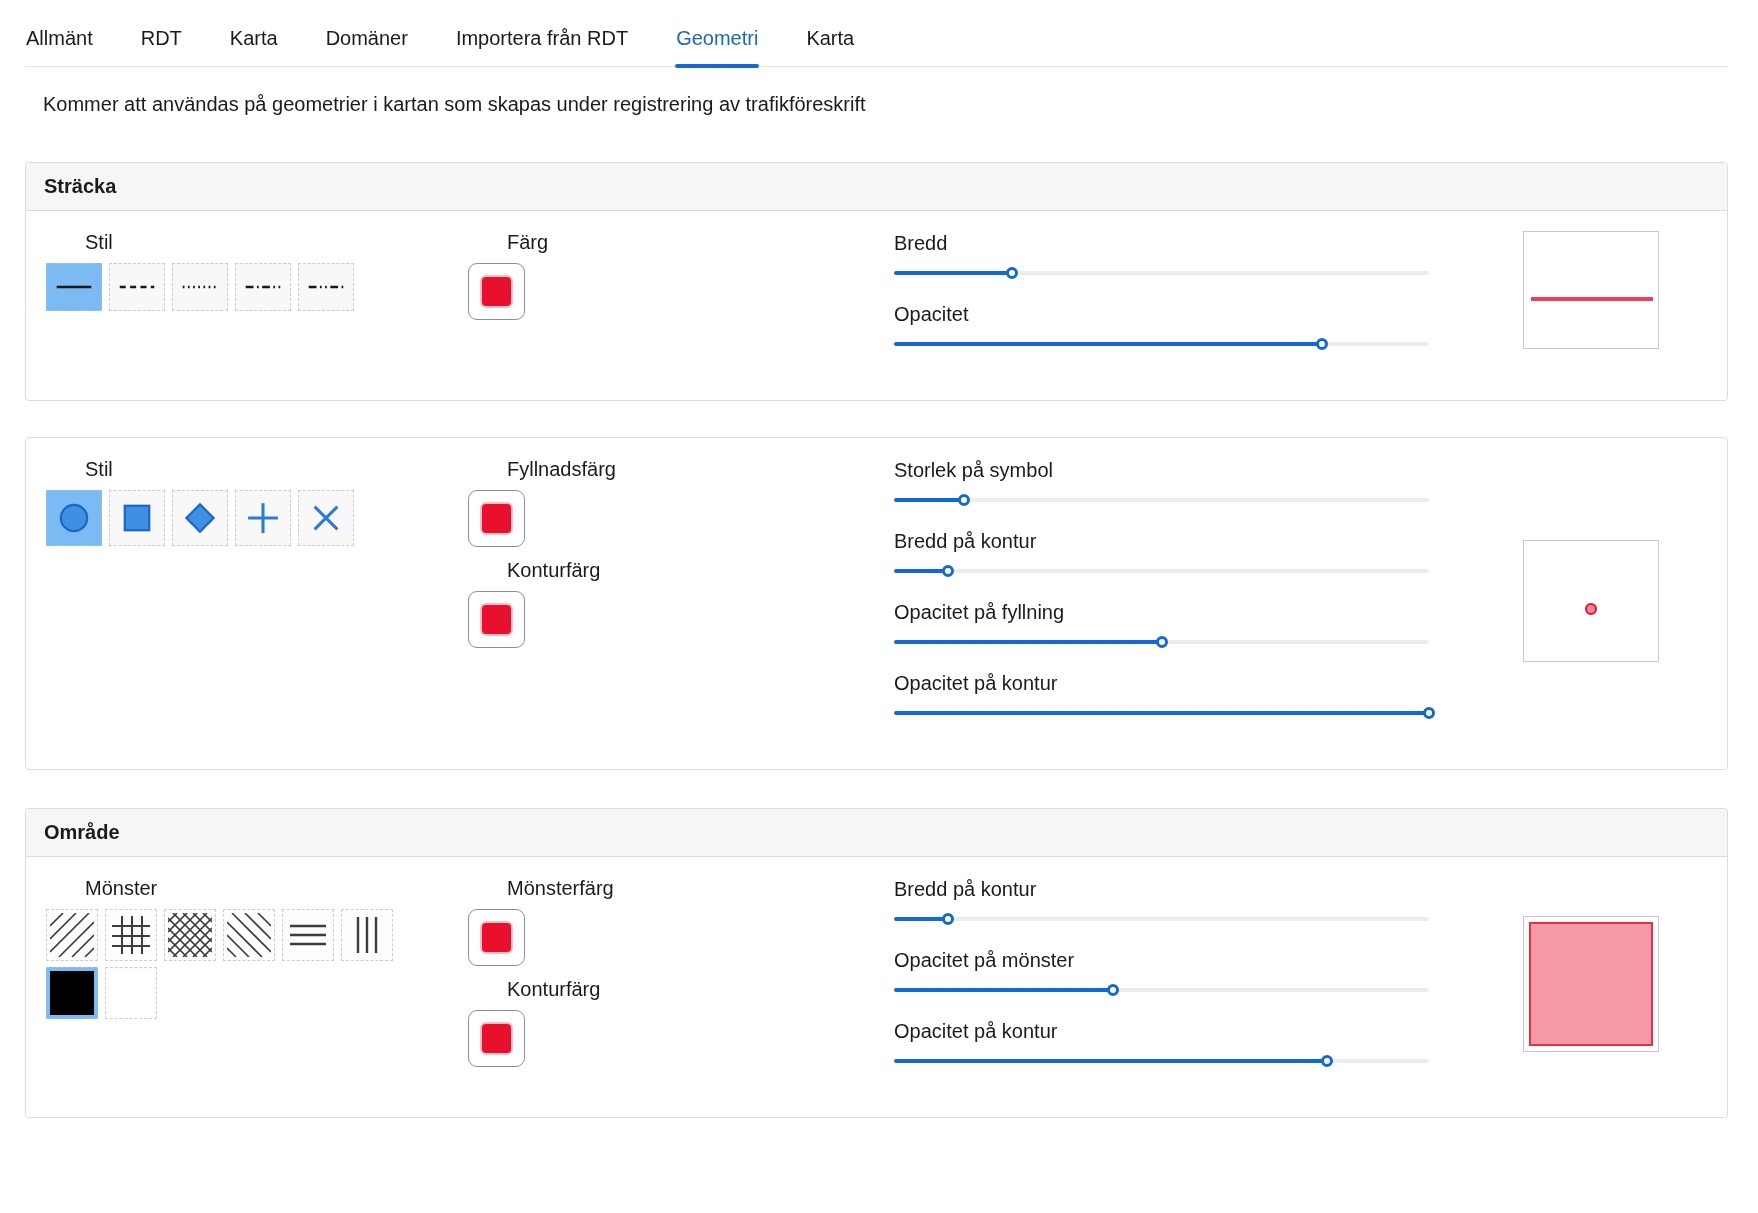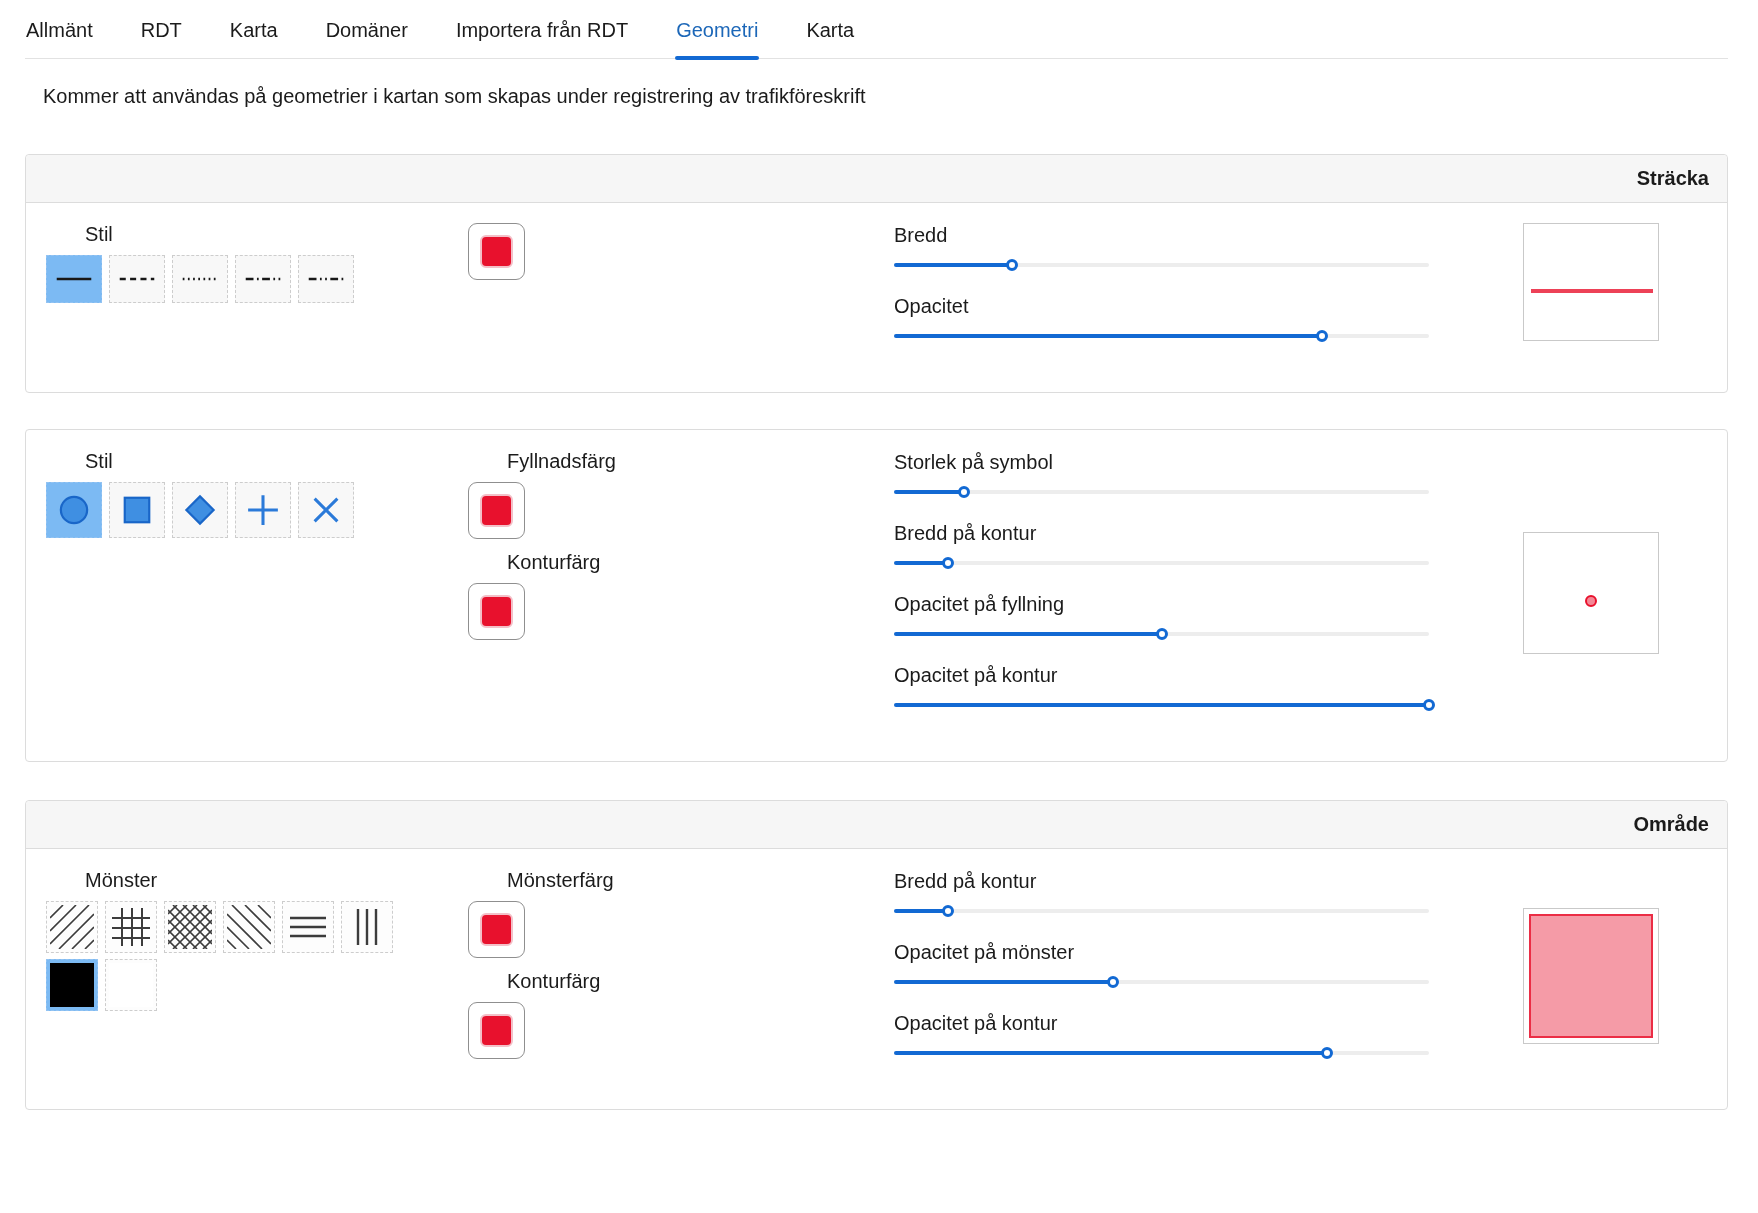--- a/index.html
+++ b/index.html
@@ -3,41 +3,41 @@
 <meta charset="utf-8">
 <style>
   * { box-sizing: border-box; }
   html,body { margin:0; padding:0; background:#fff; }
   body {
     font-family:"Liberation Sans", sans-serif;
     color:#1b1b1b;
     width:1758px; height:1213px;
     overflow:hidden;
   }
-  .page { padding:0 30px 0 25px; }
+  .page { padding:8px 30px 0 25px; }
 
   
   .tabbar { display:flex; border-bottom:1px solid #e2e2e2; padding-top:10px; }
   .tab { font-size:20px; padding:9px 1px 16px; margin-right:46px; cursor:pointer; white-space:nowrap; }
   .tab.active { color:var(--tab-active); position:relative; }
   .tab.active::after {
     content:""; position:absolute; left:0; right:0; bottom:-2px; height:4px;
     border-radius:2px; background:var(--accent);
   }
 
   .desc { font-size:20px; margin:26px 18px 0; }
 
   
   .card { border:1px solid #dcdcdc; border-radius:4px; background:#fff; }
   .card.first { margin-top:46px; }
   .card.mid   { margin-top:36px; }
   .card.last  { margin-top:38px; }
   .card-head {
     background:#f6f6f6; border-bottom:1px solid #dcdcdc; border-radius:4px 4px 0 0;
-    padding:12px 18px; font-size:20px; font-weight:bold;text-align:right;
+    padding:12px 18px; font-size:20px; font-weight:bold;
   }
   .card-body {
     display:grid; grid-template-columns:422px 426px 629px 1fr;
     padding:20px 20px 26px 20px; align-items:start;
   }
   .field-label { font-size:20px; margin-bottom:9px;margin-left:39px; }
 
   
   .swatch-row { display:flex; flex-wrap:wrap; gap:6px 7px; }
   .pattern-row { max-width:370px; }
@@ -122,20 +122,21 @@
               </svg>
             </div>
             <div class="swatch line-swatch">
               <svg width="42" height="38" viewBox="0 0 48 44">
                 <line x1="4" y1="22" x2="44" y2="22" stroke="#181818" stroke-width="3" stroke-dasharray="9 4 2 4 2 4"></line>
               </svg>
             </div>
           </div>
       </div>
       <div>
+        <div class="field-label">Färg</div>
         <div class="color-btn">
           <span class="chip" id="stracka-chip" style="background: rgb(232, 17, 45);"></span>
         </div>
       </div>
       <div class="sliders" id="stracka-sliders">
           <div class="slider-row">
             <div class="slider-label">Bredd</div>
             <div class="slider">
               <div class="rail"></div>
               <div class="fill" style="width:22%"></div>

